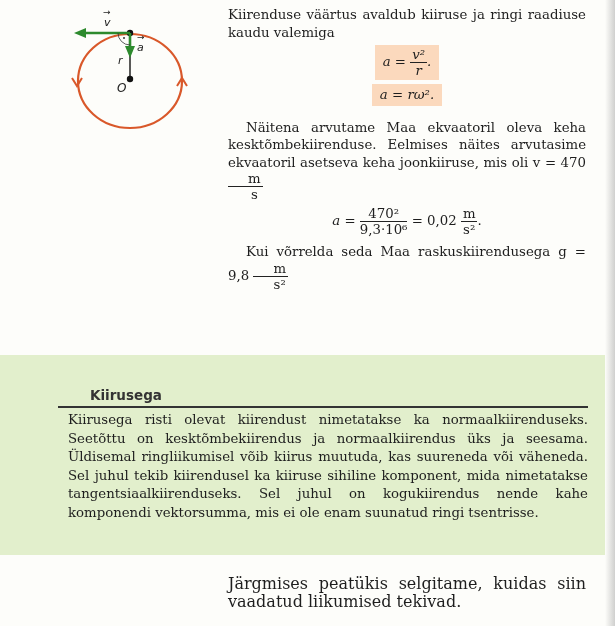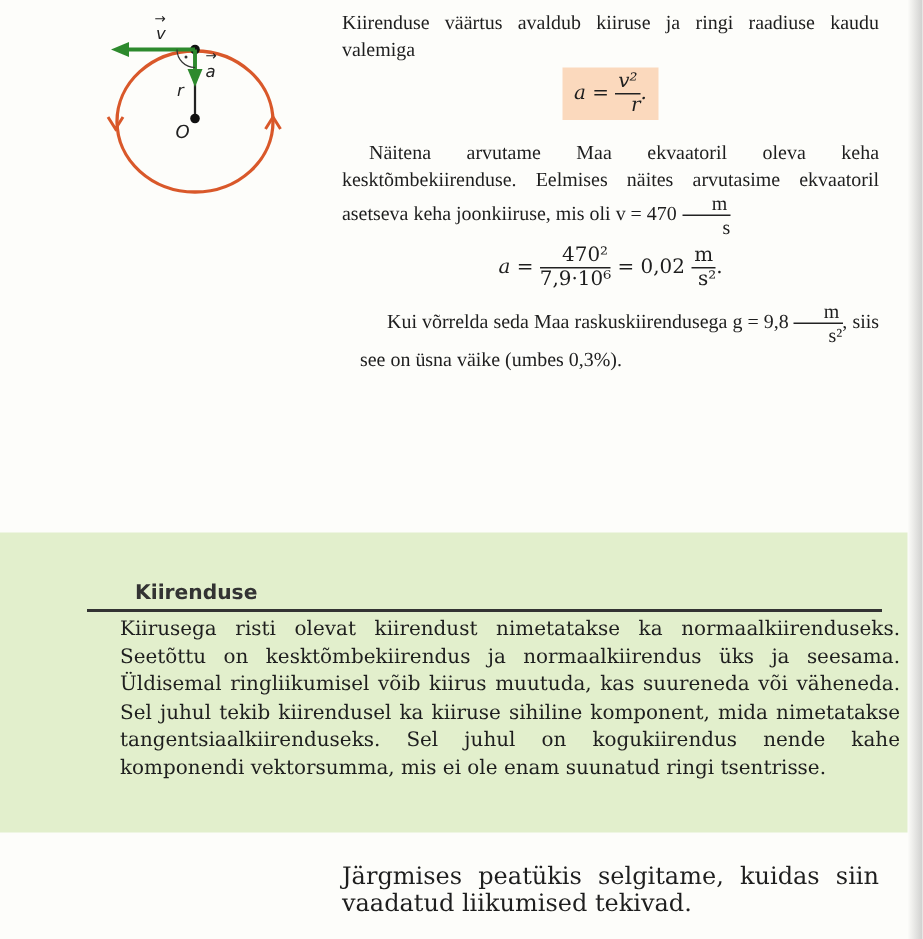--- a/index.html
+++ b/index.html
@@ -11,46 +11,46 @@
     }
     .right-shadow {
       position: absolute; top: 0; right: 0; width: 10px; height: 626px;
       background: linear-gradient(to right, rgba(255,255,255,0), rgba(170,170,170,0.55));
     }
     .figure { position: absolute; left: 60px; top: 4px; width: 150px; height: 130px; }
     .text-col {
       position: absolute; left: 228px; top: 6px; width: 358px;
       font-size: 13.3px; line-height: 17.5px; text-align: justify;
     }
-    .text-col p { margin: 0; font-family: Liberation Serif, serif; }
+    .text-col p { margin: 0; }
     .indent { text-indent: 18px; }
     .formula-row { text-align: center; margin: 4px 0 4px 0; }
     .hl {
       display: inline-block; background: #fbd9bd; padding: 2px 8px;
       font-style: italic;
     }
-    .frac { display: inline-block; vertical-align: middle; text-align: right; font-style: italic; }
+    .frac { display: inline-block; vertical-align: middle; text-align: center; font-style: italic; }
     .frac .num { display: block; border-bottom: 1px solid #222; padding: 0 2px; line-height: 15px; }
     .frac .den { display: block; line-height: 15px; }
     .frac.up .num, .frac.up .den { font-style: normal; }
     .it { font-style: italic; }
     .green-box {
       position: absolute; left: 0; top: 355px; width: 605px; height: 200px;
       background: #e2efcc;
     }
     .comment-title {
       position: absolute; left: 90px; top: 387px;
       font-family: "DejaVu Sans", "Liberation Sans", sans-serif;
       font-weight: bold; font-size: 13.5px; color: #333;
     }
     .comment-rule {
       position: absolute; left: 58px; top: 406px; width: 530px; height: 1.5px; background: #333;
     }
     .comment-body {
-      position: absolute; left: 80px; top: 411px; width: 520px;
+      position: absolute; left: 68px; top: 411px; width: 520px;
       font-size: 13.3px; line-height: 18.6px; text-align: justify;
     }
     .bottom-text {
       position: absolute; left: 228px; top: 575px; width: 358px;
       font-size: 16px; line-height: 18px; text-align: justify;
     }
   </style>
 </head>
 <body>
 
@@ -87,37 +87,40 @@
   <p>Kiirenduse väärtus avaldub kiiruse ja ringi raadiuse kaudu valemiga</p>
 
   <div class="formula-row">
     <span class="hl">
       <span>a =</span>
       <span class="frac"><span class="num">v²</span><span class="den">r</span></span><span>.</span>
     </span>
   </div>
 
 
+  <div class="formula-row">
+    <span class="hl">a = rω².</span>
+  </div>
 
   <p class="indent" style="margin-top:13px;">
     <span>Näitena arvutame Maa ekvaatoril oleva keha kesktõmbekiirenduse. Eelmises näites arvutasime ekvaatoril asetseva keha joonkiiruse, mis oli v = 470</span>
     <span class="frac up"><span class="num">m</span><span class="den">s</span></span>
   </p>
 
   <div class="formula-row">
     <span class="it">a =</span>
-    <span class="frac up"><span class="num">470²</span><span class="den">7,9·10⁶</span></span>
+    <span class="frac up"><span class="num">470²</span><span class="den">9,3·10⁶</span></span>
     <span>= 0,02</span>
     <span class="frac up"><span class="num">m</span><span class="den">s²</span></span><span>.</span>
   </div>
 
-  <p class="indent" style="margin-top:6px;margin-left:12px;">
+  <p class="indent" style="margin-top:6px;">
     <span>Kui võrrelda seda Maa raskuskiirendusega g = 9,8</span>
-    <span class="frac up"><span class="num">m</span><span class="den">s²</span></span><span>, siis see on üsna väike (umbes 0,3%).</span>
+    <span class="frac up"><span class="num">m</span><span class="den">s²</span></span>
   </p>
 </div>
 
 <div class="green-box"></div>
-<div class="comment-title">Kiirenduse</div>
+<div class="comment-title">Kiirusega</div>
 <div class="comment-rule"></div>
 <div class="comment-body">Kiirusega risti olevat kiirendust nimetatakse ka normaalkiirenduseks. Seetõttu on kesktõmbekiirendus ja normaalkiirendus üks ja seesama. Üldisemal ringliikumisel võib kiirus muutuda, kas suureneda või väheneda. Sel juhul tekib kiirendusel ka kiiruse sihiline komponent, mida nimetatakse tangentsiaalkiirenduseks. Sel juhul on kogukiirendus nende kahe komponendi vektorsumma, mis ei ole enam suunatud ringi tsentrisse.</div>
 
 <div class="bottom-text">Järgmises peatükis selgitame, kuidas siin vaadatud liikumised tekivad.</div>
 
 </body></html>

